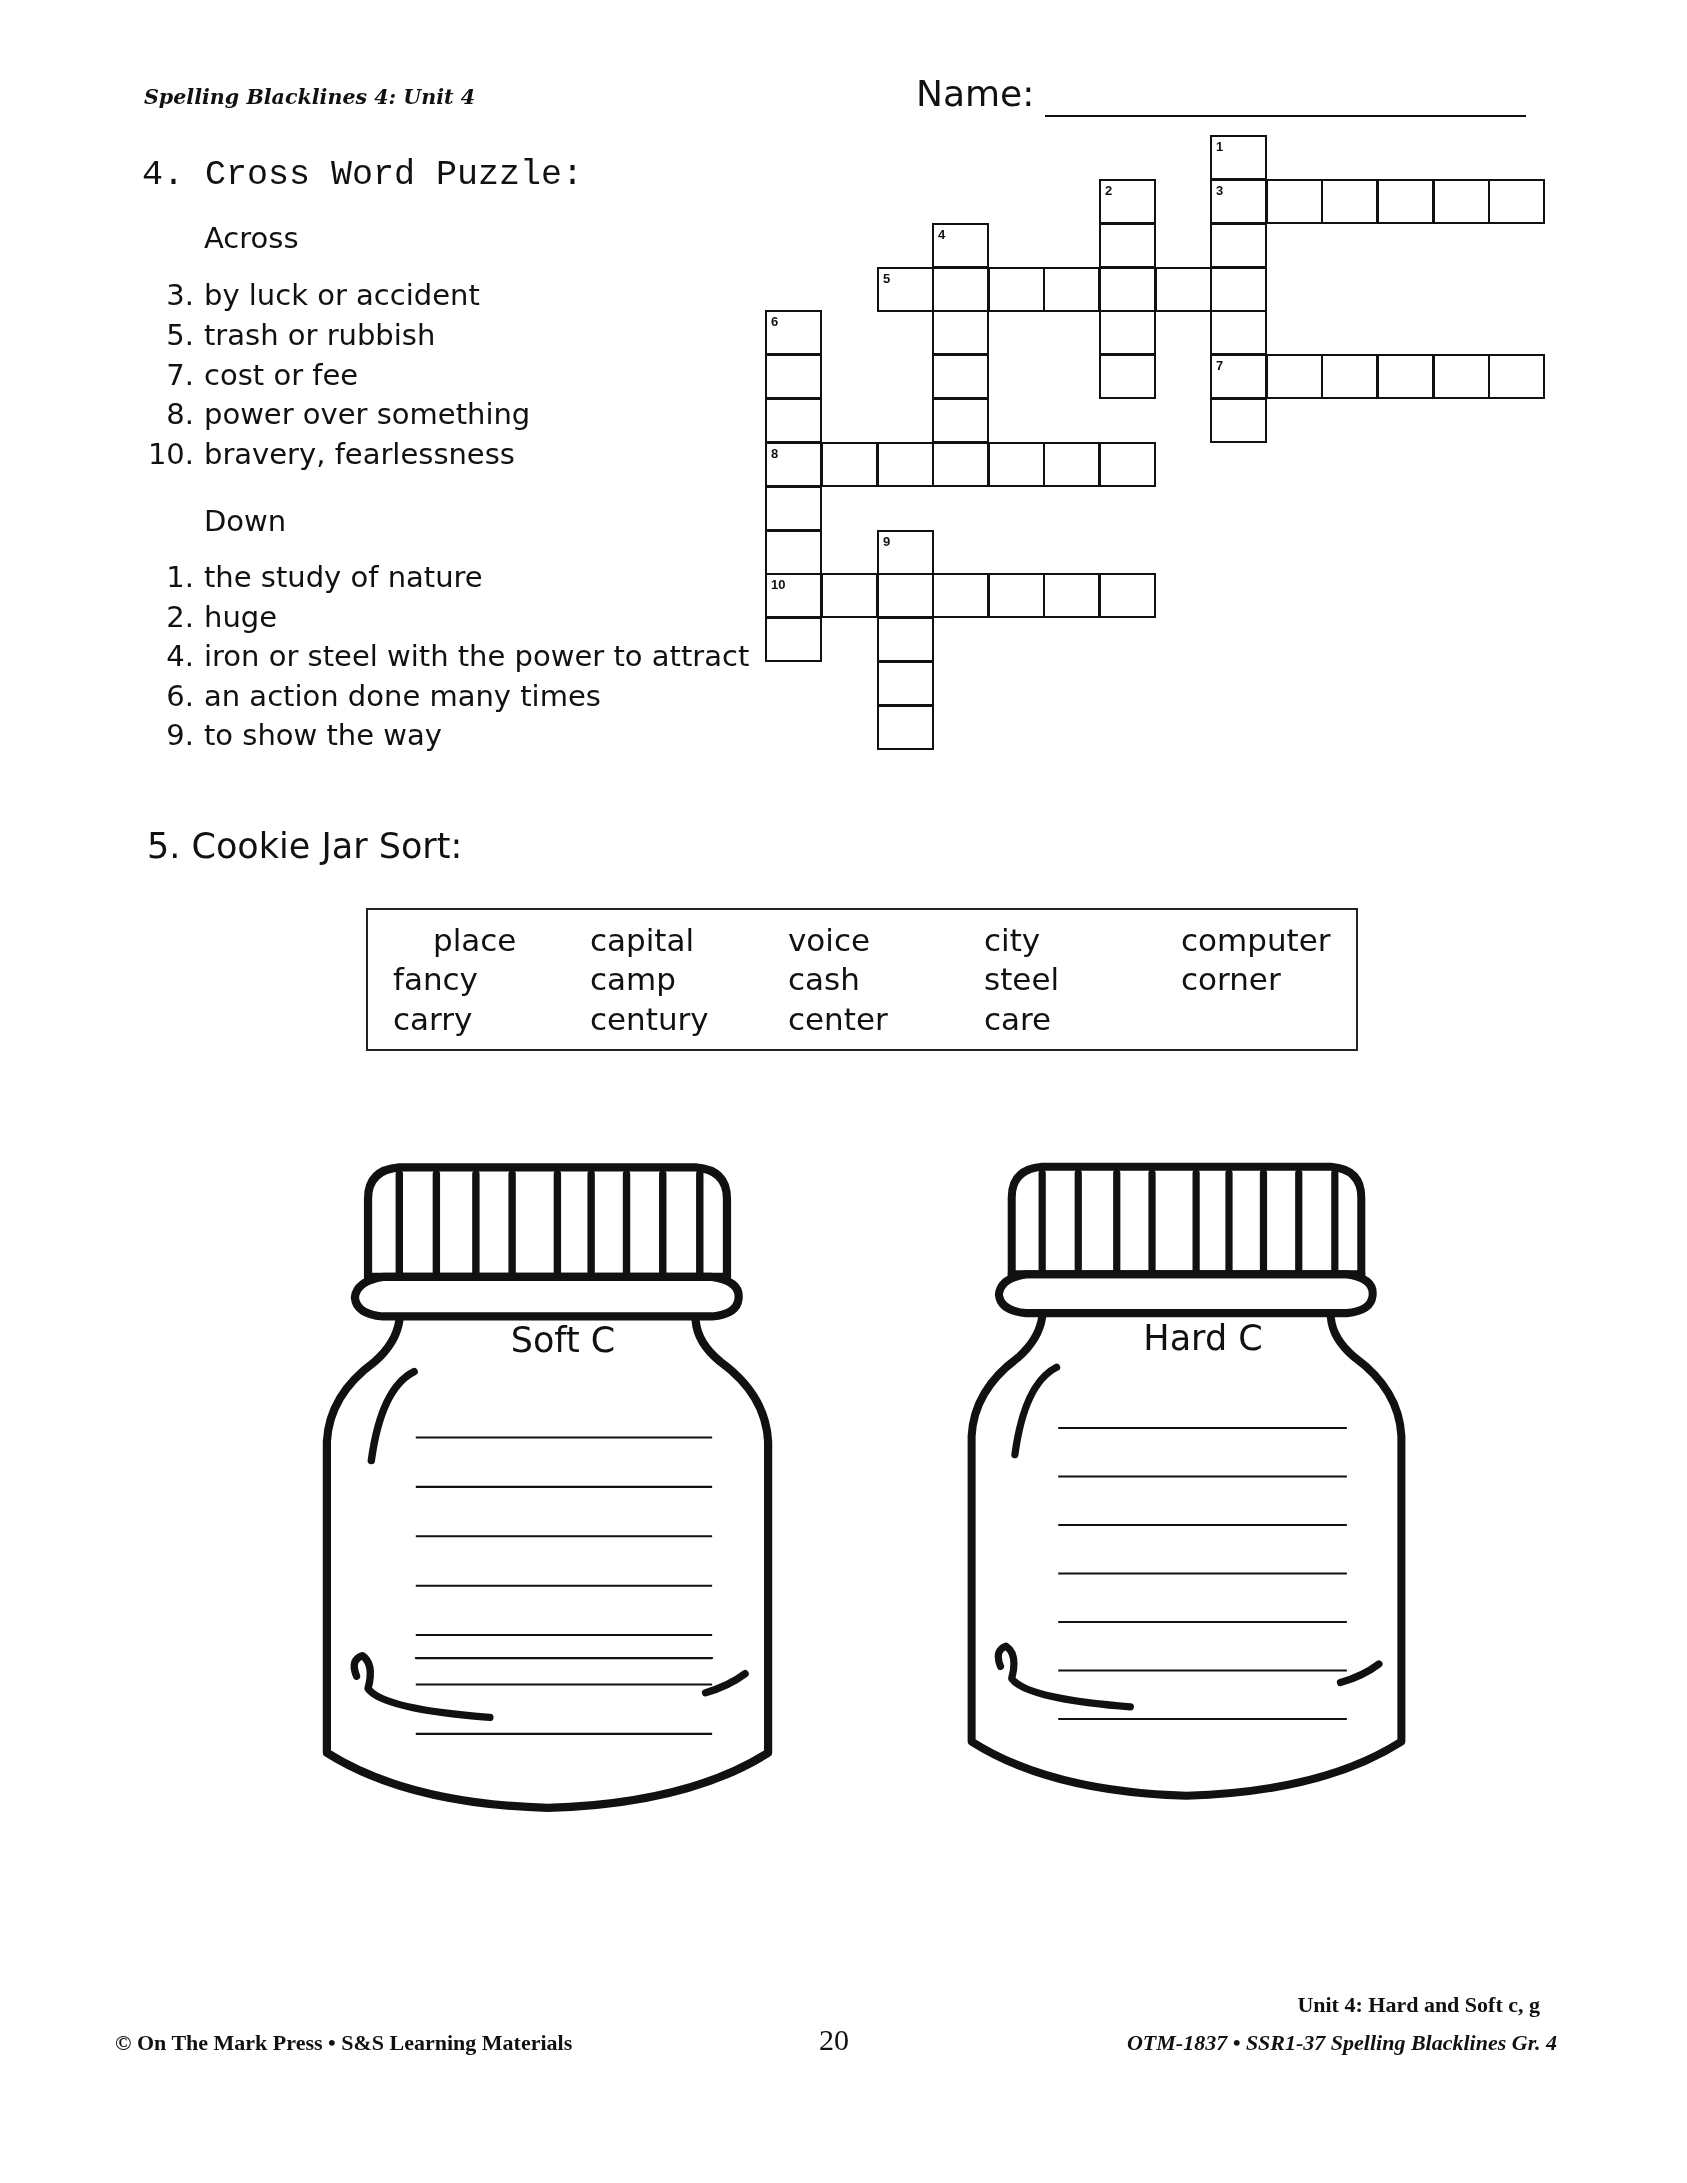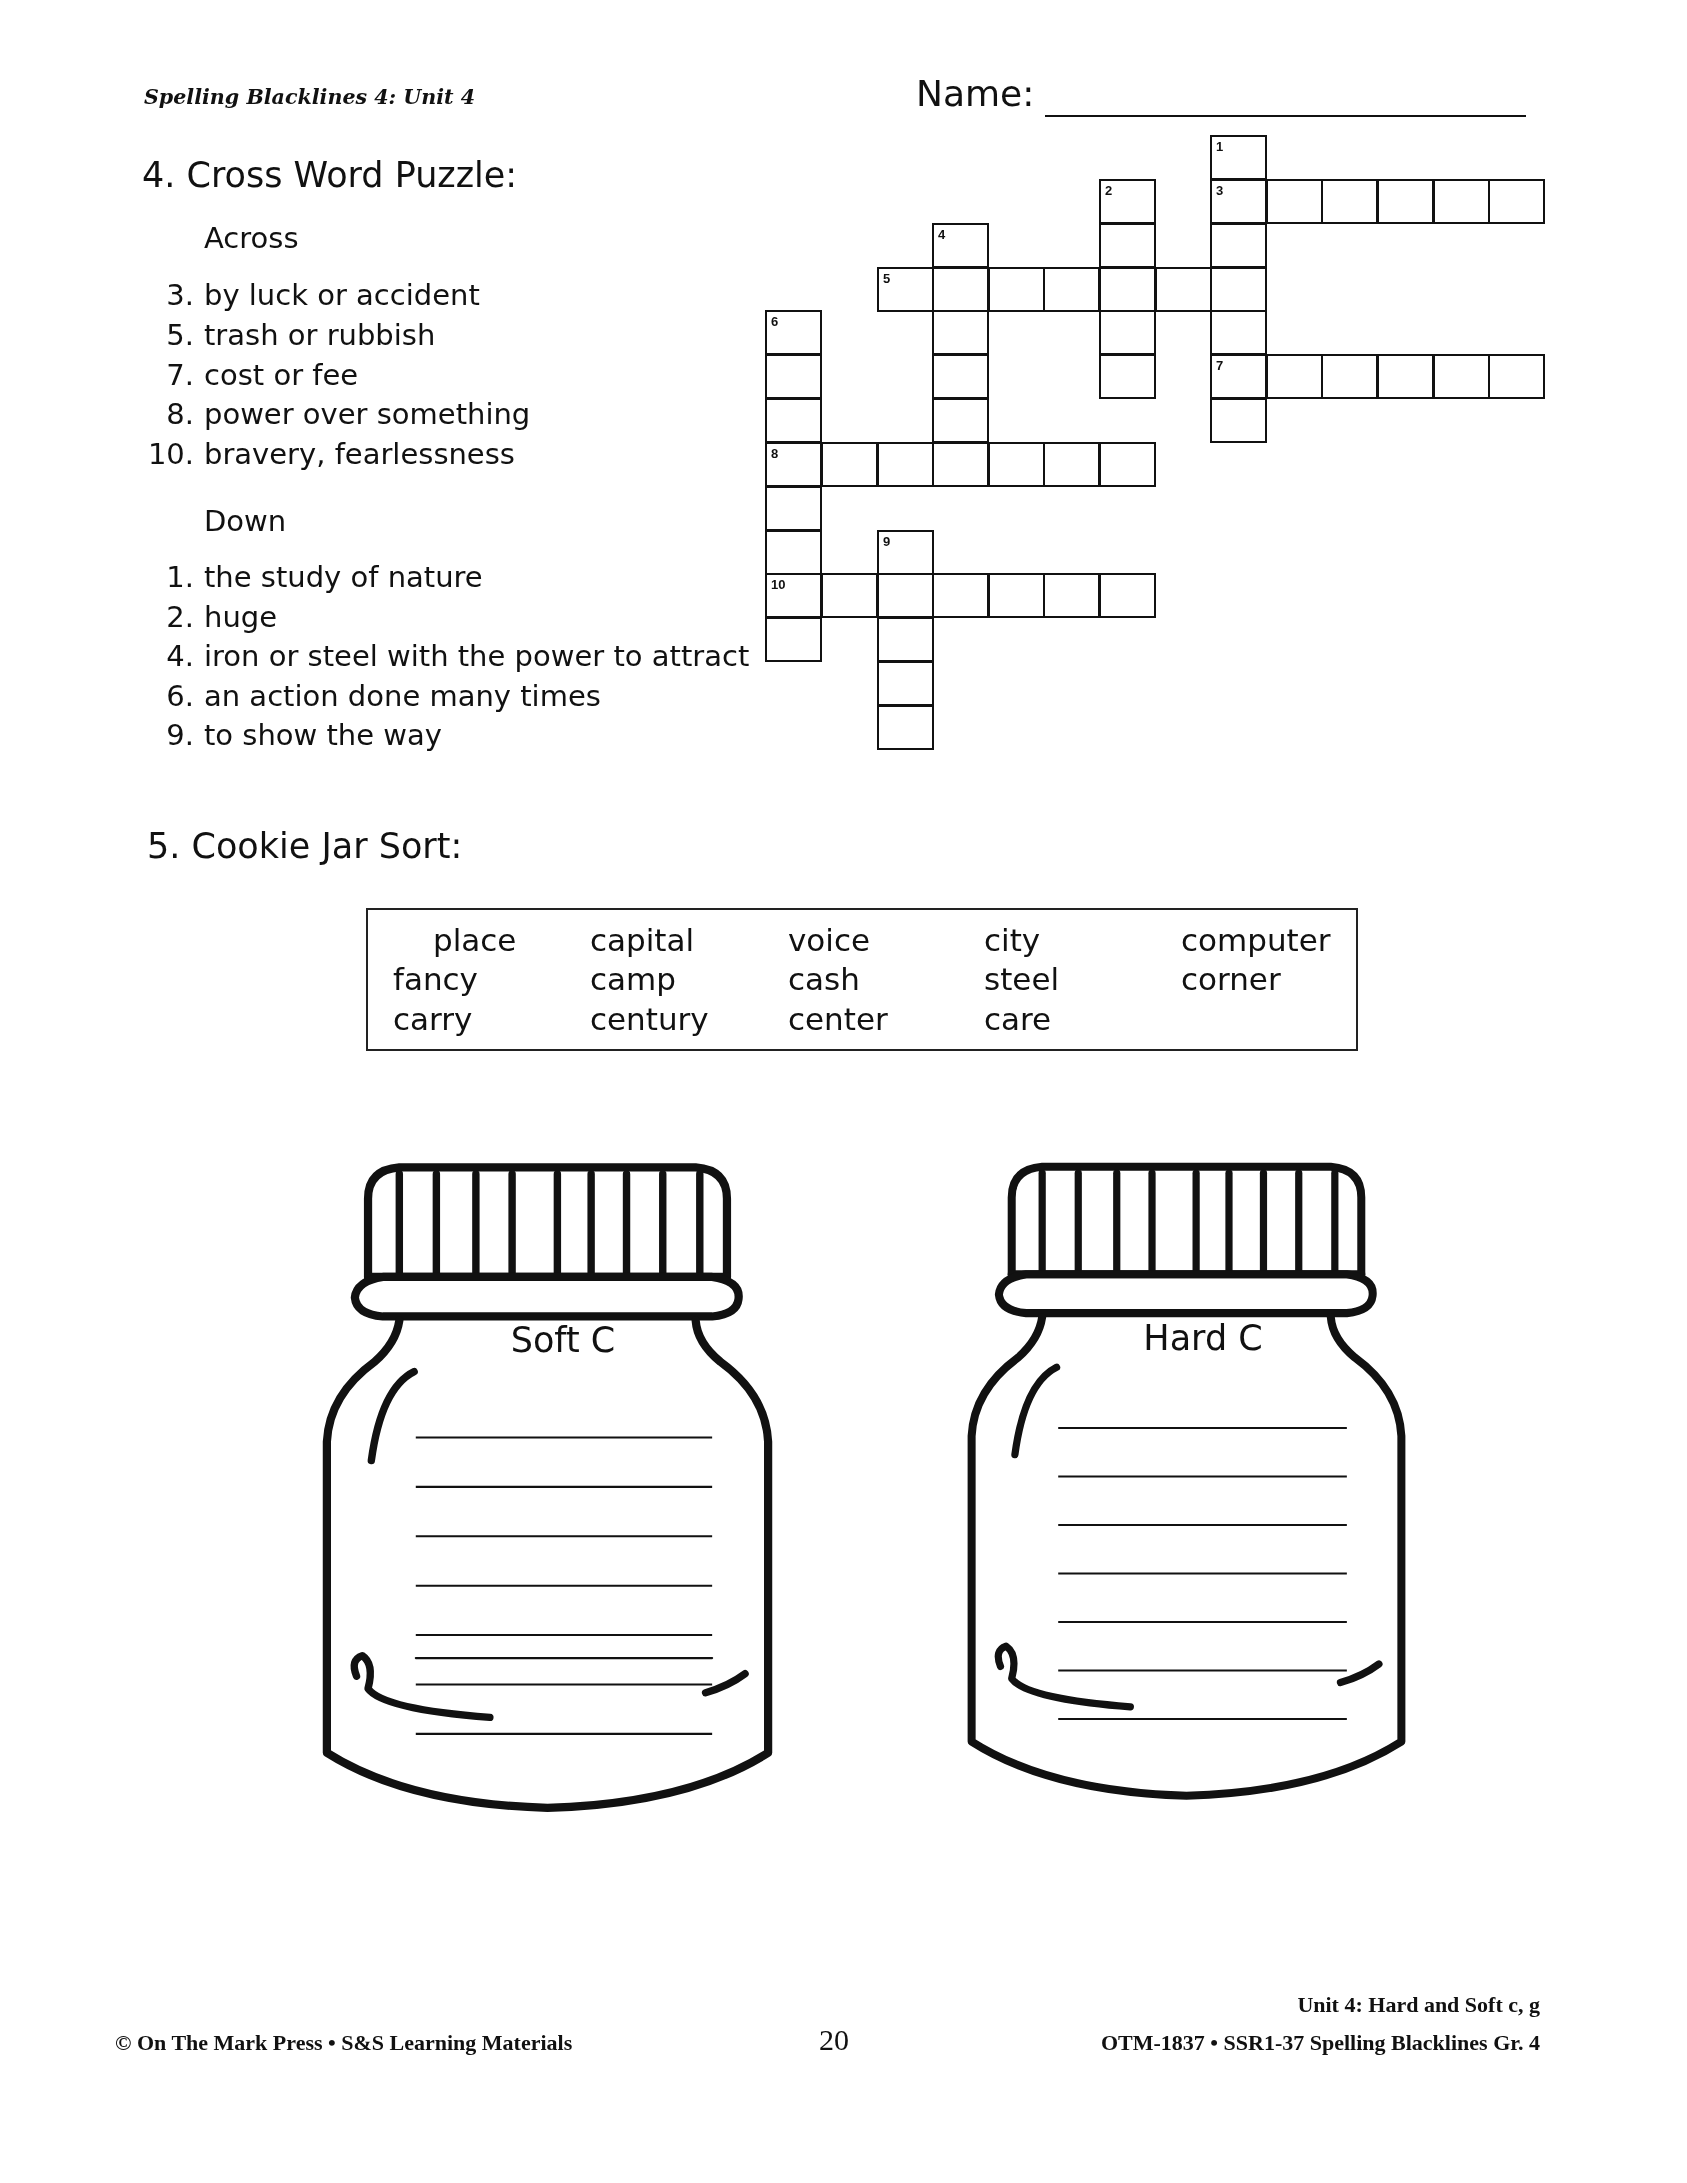--- a/index.html
+++ b/index.html
@@ -23,21 +23,21 @@
   .jar-label { position:absolute; font-size:35px; white-space:nowrap; transform:translateX(-50%); }
   .footer { position:absolute; font-size:22px; white-space:nowrap; }
 </style>
 </head>
 <body>
 
 <div class="abs serif-bi" id="header-title">Spelling Blacklines 4:  Unit 4</div>
 <div class="abs" id="name-label">Name:</div>
 <div class="abs" id="name-line"></div>
 
-<div class="abs section-title" style="left:142px; top:155px;">4.  Cross Word Puzzle:</div>
+<div class="abs section-title" style="left:142px; top:155px;font-family:Liberation Mono, monospace;">4.  Cross Word Puzzle:</div>
 <div class="abs subhead" style="left:204px; top:221px;">Across</div>
 
 <div>
   <div class="clue" style="left:204px; top:278px;"><span class="num">3.</span><span>by luck or accident</span></div>
   <div class="clue" style="left:204px; top:318px;"><span class="num">5.</span><span>trash or rubbish</span></div>
   <div class="clue" style="left:204px; top:358px;"><span class="num">7.</span><span>cost or fee</span></div>
   <div class="clue" style="left:204px; top:397px;"><span class="num">8.</span><span>power over something</span></div>
   <div class="clue" style="left:204px; top:437px;"><span class="num">10.</span><span>bravery, fearlessness</span></div>
 </div>
 
@@ -225,14 +225,14 @@
       <line x1="120" y1="705" x2="480" y2="705"></line>
     </g>
   </svg>
   <div class="jar-label" style="left:241px; top:169px;">Hard C</div>
   <div style="position:absolute; left:96px; top:260px; width:288px; height:325px;"></div>
 </div>
 
 <div class="footer serif-b" style="left:115px; top:2030px;">© On The Mark Press • S&amp;S Learning Materials</div>
 <div class="footer" style="left:819px; top:2023px; font-family:'Liberation Serif', serif; font-size:30px;">20</div>
 <div class="footer serif-b" style="right:147px; top:1992px;">Unit 4:  Hard and Soft c, g</div>
-<div class="footer serif-b" style="right:147px; top:2030px;">OTM-1837 • SSR1-37 Spelling Blacklines Gr. 4</div>
+<div class="footer serif-b" style="right:130px; top:2030px;font-style:italic;">OTM-1837 • SSR1-37 Spelling Blacklines Gr. 4</div>
 
 
 </body></html>

